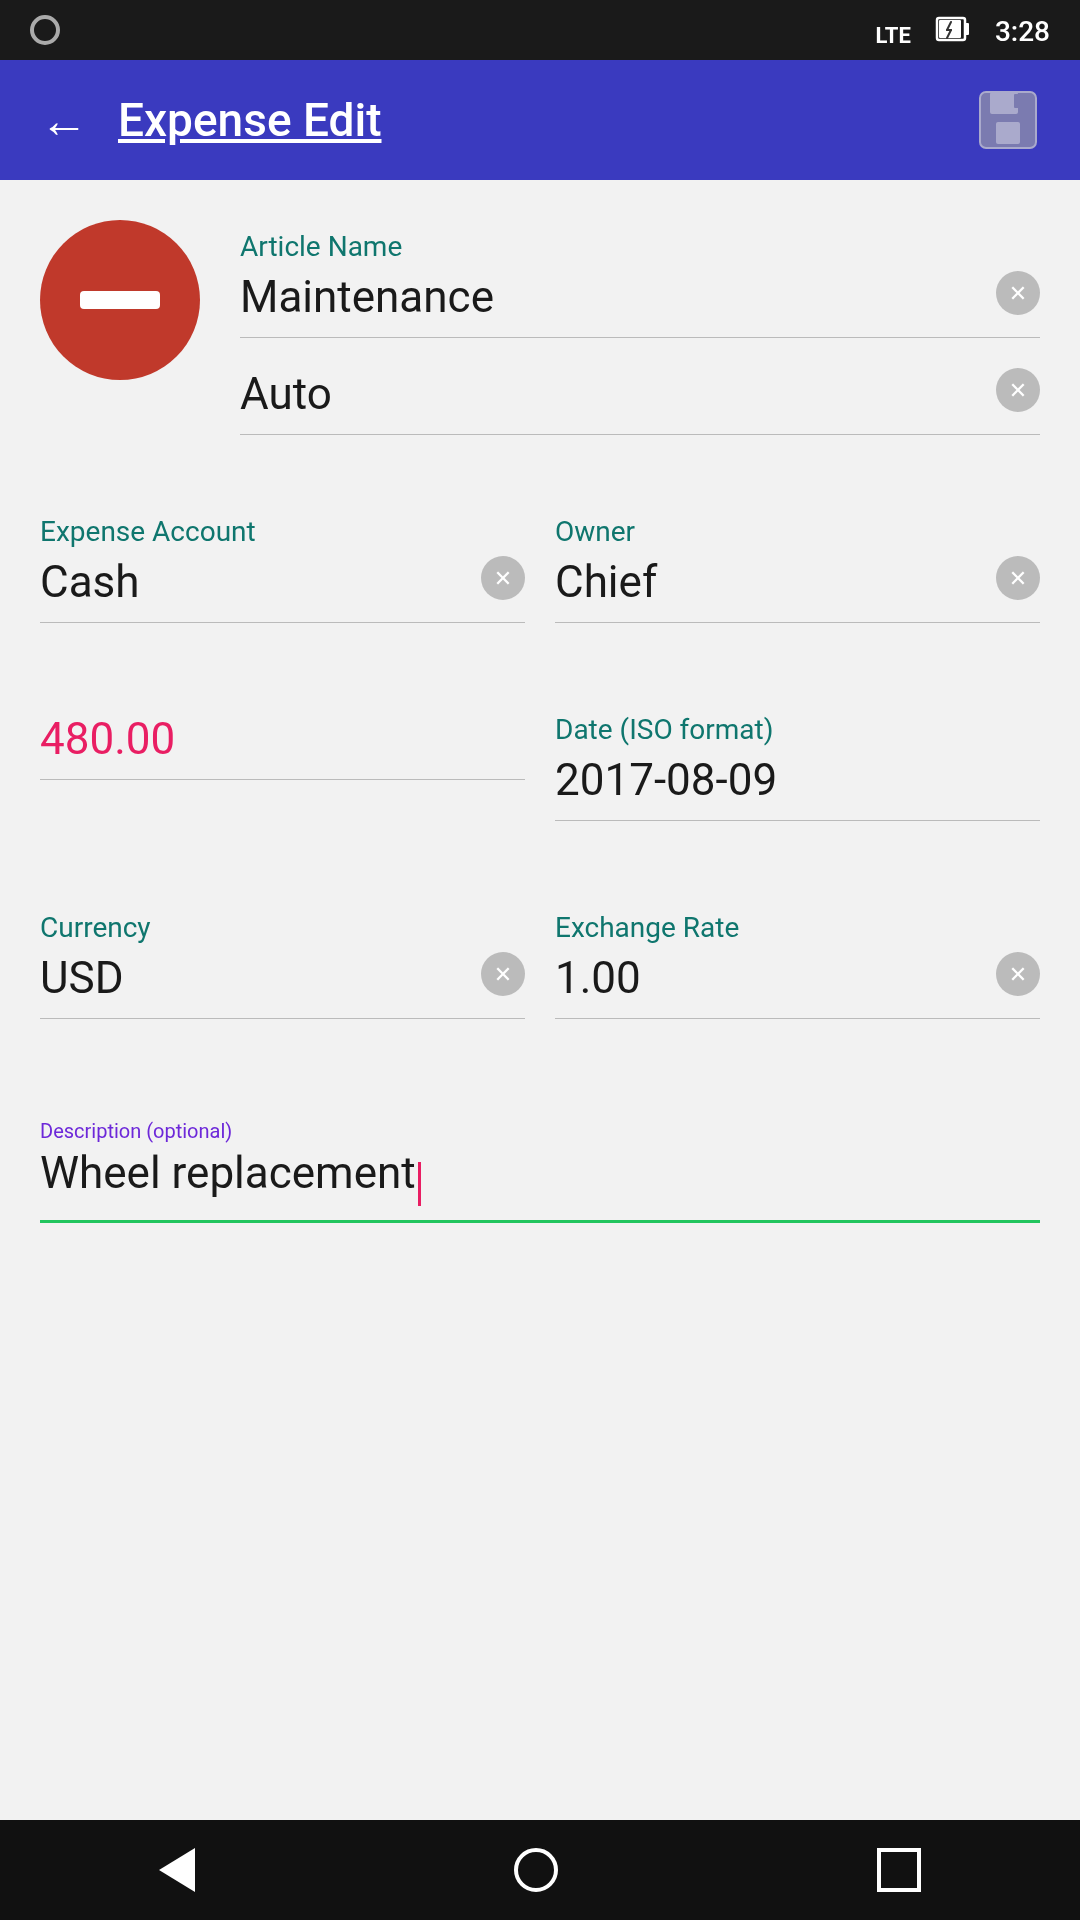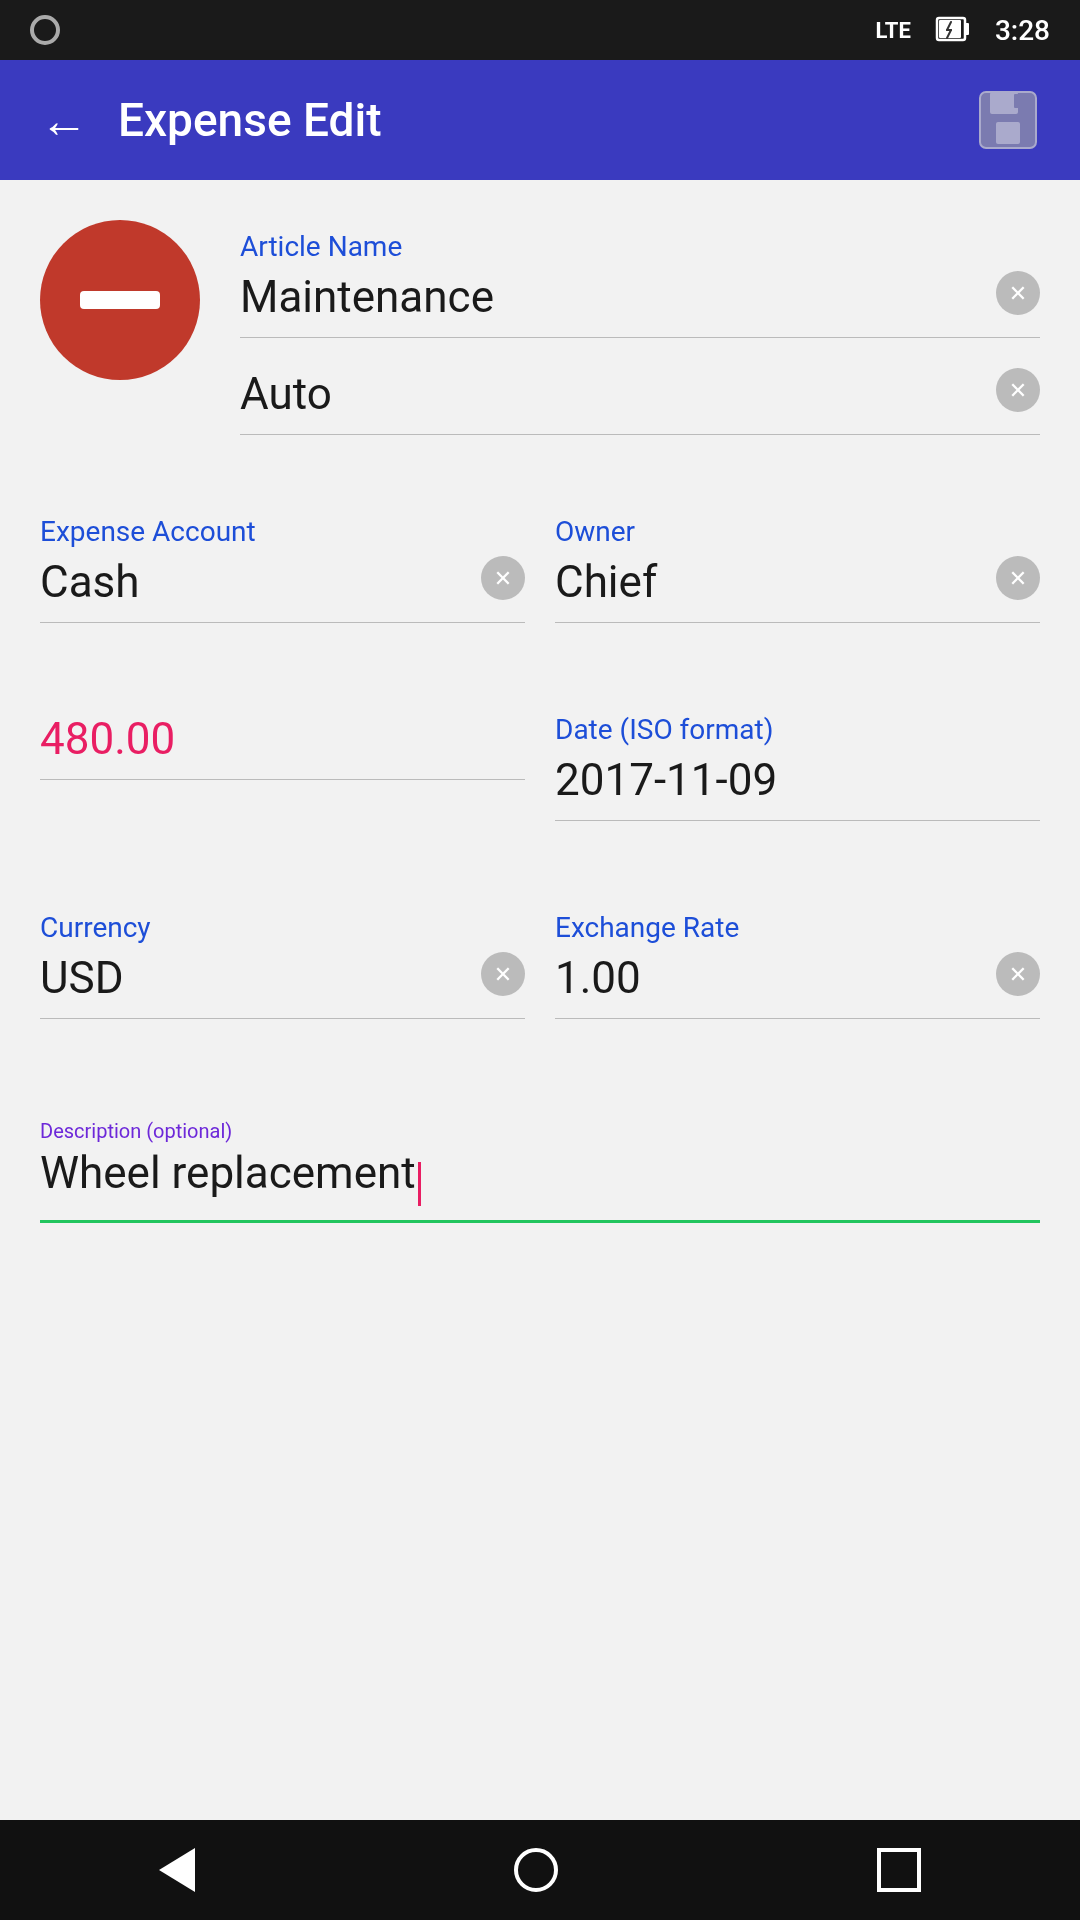--- a/index.html
+++ b/index.html
@@ -35,21 +35,21 @@
     .status-circle {
       width: 30px;
       height: 30px;
       border-radius: 50%;
       border: 4px solid #aaa;
       background: transparent;
     }
 
     .status-bar-right {
       display: flex;
-      align-items: center;
+      align-items: flex-end;
       gap: 24px;
       font-size: 28px;
       font-weight: 500;
     }
 
     .lte-icon {
       font-size: 22px;
       font-weight: bold;
     }
 
@@ -73,20 +73,21 @@
     .back-arrow {
       color: white;
       font-size: 48px;
       cursor: pointer;
     }
 
     .app-bar-title {
       color: white;
       font-size: 46px;
       font-weight: 500;
+      text-decoration: underline;
     }
 
     .save-icon {
       width: 64px;
       height: 64px;
       cursor: pointer;
     }
 
     
     .content {
@@ -120,21 +121,21 @@
       border-radius: 4px;
     }
 
     .article-fields {
       flex: 1;
       padding-top: 10px;
     }
 
     .field-label {
       font-size: 28px;
-      color: #1d4ed8;
+      color: #0f766e;
       margin-bottom: 8px;
     }
 
     .field-row {
       position: relative;
       display: flex;
       align-items: flex-start;
       border-bottom: 1px solid #bbb;
       padding-bottom: 14px;
       margin-bottom: 30px;
@@ -323,21 +324,21 @@
 
   <div class="two-col">
     <div class="field-group">
       <div class="field-row">
         <span class="field-value red-text">480.00</span>
       </div>
     </div>
     <div class="field-group">
       <div class="field-label">Date (ISO format)</div>
       <div class="field-row">
-        <span class="field-value">2017-11-09</span>
+        <span class="field-value">2017-08-09</span>
       </div>
     </div>
   </div>
 
   <div class="two-col">
     <div class="field-group">
       <div class="field-label">Currency</div>
       <div class="field-row">
         <span class="field-value">USD</span>
         <div class="clear-btn"></div>

